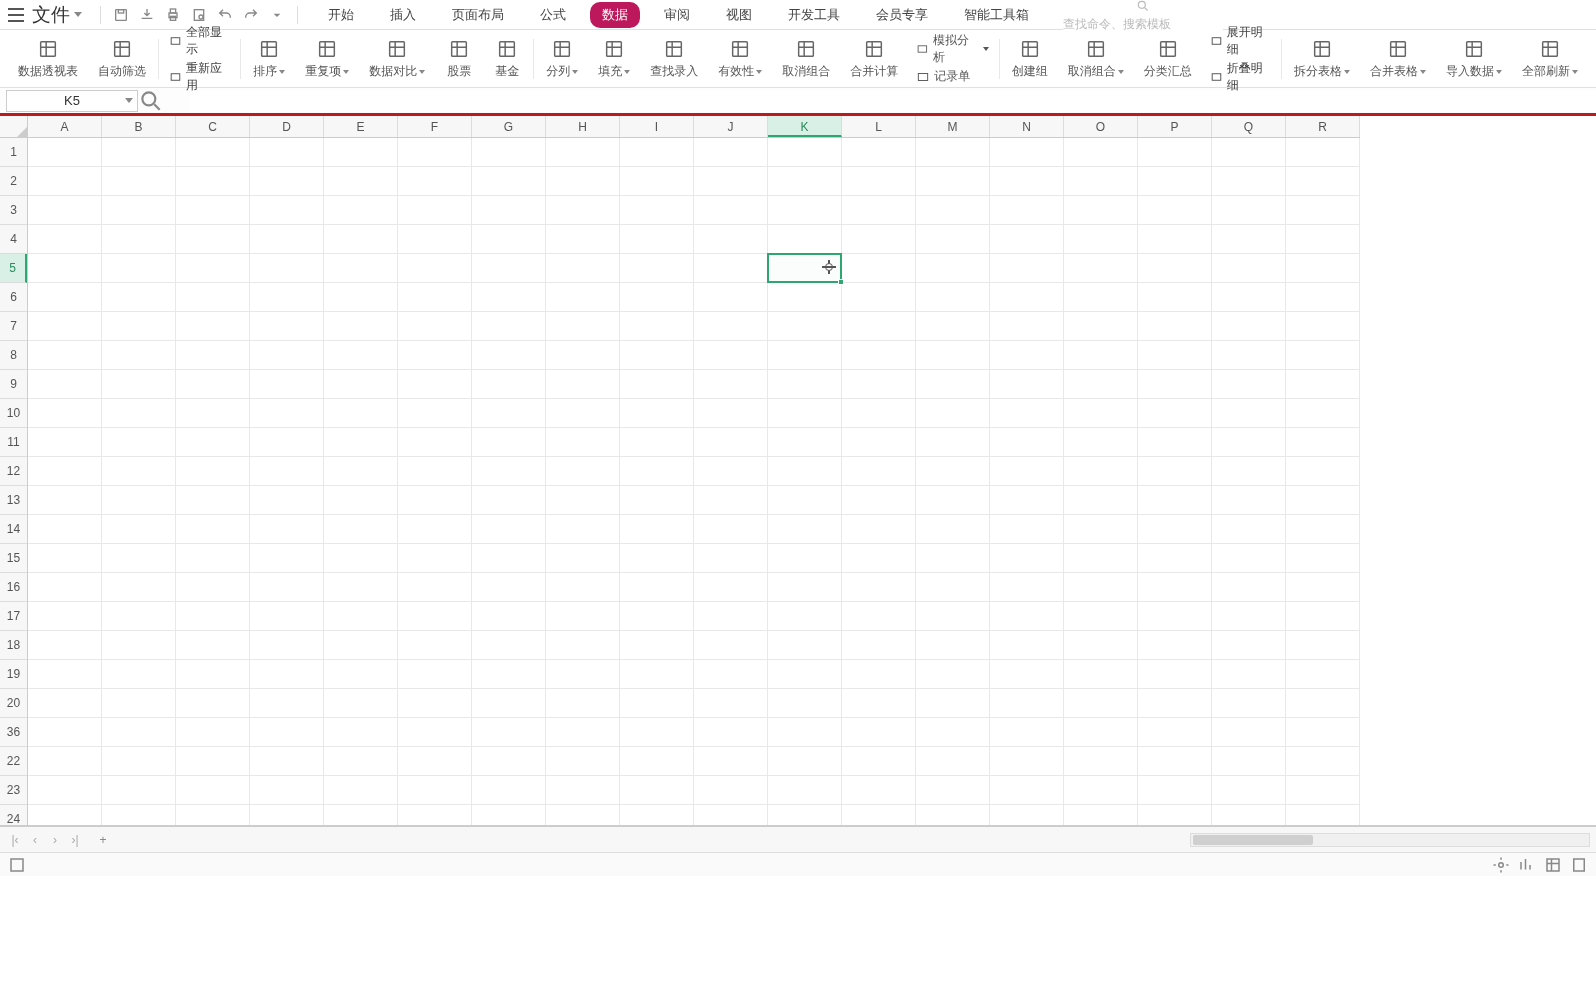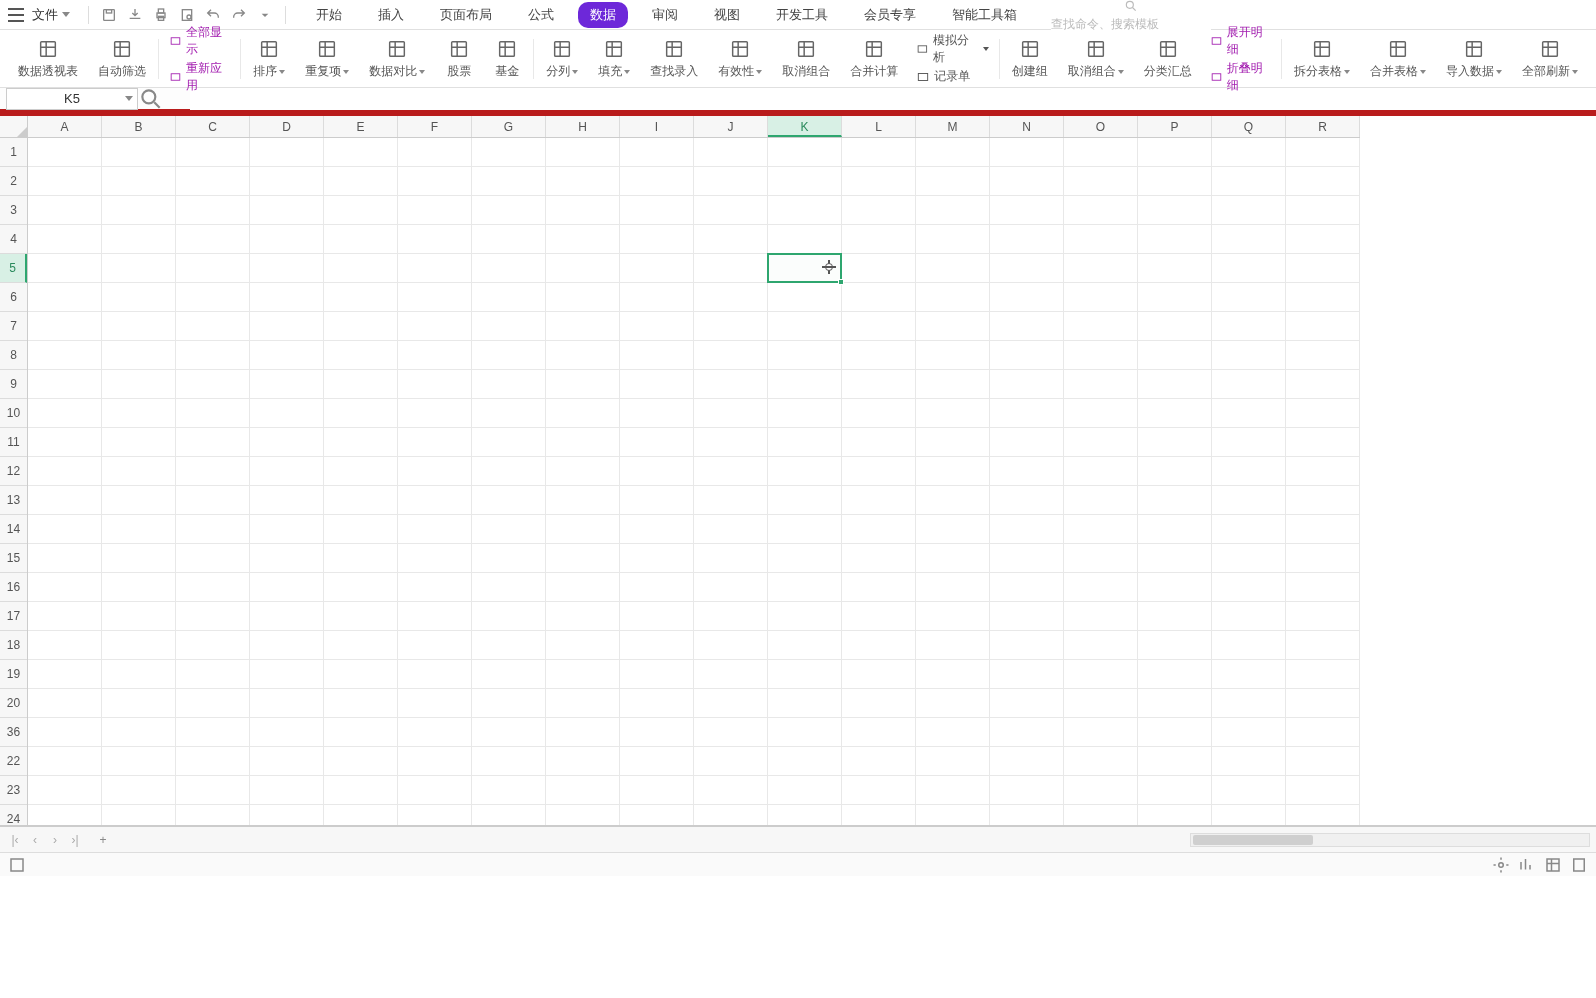--- a/index.html
+++ b/index.html
@@ -2,47 +2,47 @@
 <html><head>
 <meta charset="utf-8">
 <style>
 * { margin: 0; padding: 0; box-sizing: border-box; font-family: "Microsoft YaHei", Arial, sans-serif; }
 body { background: #fff; width: 1596px; height: 998px; overflow: hidden; font-size: 12px; color: #333; }
 
 
 .menubar { height: 30px; display: flex; align-items: center; border-bottom: 1px solid #e0e0e0; padding: 0 8px; gap: 2px; }
 .menubar .hamburger { width: 16px; height: 14px; display: flex; flex-direction: column; justify-content: space-between; cursor: pointer; margin-right: 6px; }
 .menubar .hamburger span { height: 2px; background: #555; }
-.menubar .file-label { font-size: 13px; color: #333; margin-right: 2px; text-align: right; }
+.menubar .file-label { font-size: 19px; color: #333; margin-right: 2px; text-align: right; }
 .menubar .dropdown-caret { width: 0; height: 0; border-left: 4px solid transparent; border-right: 4px solid transparent; border-top: 5px solid #888; margin-right: 10px; }
 .menubar .qat-icon { width: 24px; height: 24px; display: flex; align-items: center; justify-content: center; color: #888; cursor: pointer; }
 .menubar .qat-icon svg { width: 16px; height: 16px; }
 .menubar .qat-sep { width: 1px; height: 18px; background: #ddd; margin: 0 6px; }
 .menubar .tabs { display: flex; gap: 12px; margin-left: 10px; }
 .menubar .tab { padding: 4px 12px; font-size: 13px; color: #444; cursor: pointer; border-radius: 10px; }
-.menubar .tab.active { background: #6d28d9; color: #fff; }
+.menubar .tab.active { background: #be185d; color: #fff; }
 .menubar .search-area { margin-left: 20px; display: flex; align-items: center; gap: 4px; color: #aaa; flex-direction: column; }
 .menubar .search-area input { border: none; outline: none; font-size: 12px; width: 160px; color: #888; }
 .menubar .search-area input::placeholder { color: #bbb; }
 
 
 .ribbon { height: 58px; display: flex; align-items: center; padding: 0 8px; border-bottom: 1px solid #e0e0e0; gap: 0; position: relative; }
 .ribbon-group { display: flex; flex-direction: column; align-items: center; justify-content: center; padding: 0 10px; height: 100%; cursor: pointer; }
 .ribbon-group .ricon { width: 28px; height: 24px; display: flex; align-items: center; justify-content: center; color: #666; }
 .ribbon-group .ricon svg { width: 24px; height: 22px; }
 .ribbon-group .rlabel { font-size: 12px; color: #555; margin-top: 2px; white-space: nowrap; display: flex; align-items: center; gap: 2px; }
 .ribbon-group .rlabel .caret { width: 0; height: 0; border-left: 3px solid transparent; border-right: 3px solid transparent; border-top: 4px solid #888; }
 .ribbon-sep { width: 1px; height: 40px; background: #e8e8e8; margin: 0 2px; }
 .ribbon .small-stack { display: flex; flex-direction: column; gap: 2px; padding: 4px 8px; }
-.ribbon .small-item { display: flex; align-items: center; gap: 4px; font-size: 12px; color: #a21caf; cursor: pointer; }
+.ribbon .small-item { display: flex; align-items: center; gap: 4px; font-size: 12px; color: #404040; cursor: pointer; }
 .ribbon .small-item svg { width: 14px; height: 14px; }
 .ribbon .small-item.dark { color: #555; }
 
 
-.formula-bar { height: 28px; display: flex; align-items: center; border-bottom: 7px solid #b91c1c; background: #fdfdfd; }
+.formula-bar { height: 28px; display: flex; align-items: center; border-bottom: 3px solid #b91c1c; background: #fdfdfd; }
 .namebox-wrap { width: 132px; height: 22px; border: 1px solid #ccc; margin-left: 6px; display: flex; align-items: center; background: #fff; position: relative; }
 .namebox-wrap input { border: none; outline: none; width: 100%; text-align: center; font-size: 13px; color: #333; }
 .namebox-wrap .nb-caret { position: absolute; right: 4px; width: 0; height: 0; border-left: 4px solid transparent; border-right: 4px solid transparent; border-top: 5px solid #888; }
 .formula-bar .fb-tool { width: 26px; height: 22px; display: flex; align-items: center; justify-content: center; color: #888; cursor: pointer; }
 .formula-bar .fx { font-style: italic; font-family: "Times New Roman", serif; font-size: 14px; color: #666; margin-left: 48px; }
 .formula-bar .formula-input { flex: 1; border: none; outline: none; height: 22px; padding: 0 6px; font-size: 13px; }
 
 
 .grid-wrap { position: relative; height: 710px; display: flex; border-bottom: 1px solid #ccc; }
 .corner { width: 28px; height: 22px; border-right: 1px solid #ccc; border-bottom: 1px solid #ccc; background: #f7f7f7; display:flex; align-items:flex-end; justify-content:flex-end; }

